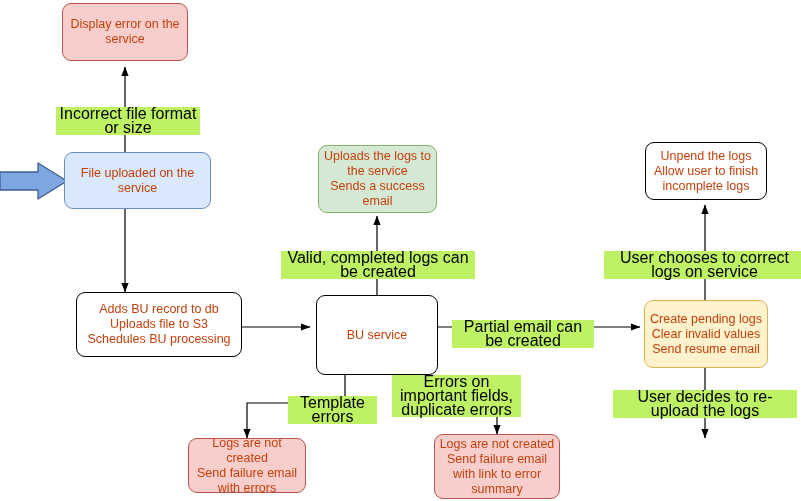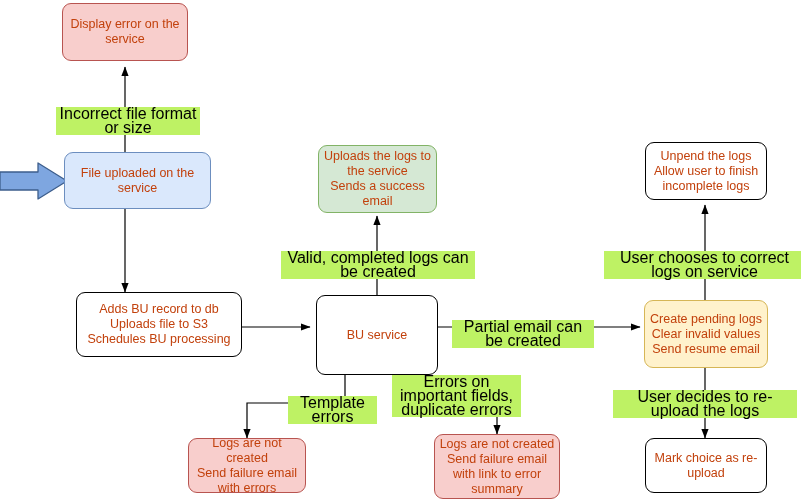--- a/index.html
+++ b/index.html
@@ -142,22 +142,20 @@
 
   <div class="node n-pink" style="left:188px; top:438px; width:118px; height:55px;">Logs are not created
 Send failure email
 with errors</div>
 
   <div class="node n-pink" style="left:434px; top:434px; width:126px; height:65px;">Logs are not created
 Send failure email
 with link to error
 summary</div>
 
-  <div class="node n-white" style="left:645px; top:438px; width:122px; height:55px;">Mark choice as re-
-upload</div>
 
   <div class="edge-label" style="left:56px; top:107px; width:140px;">Incorrect file format or size</div>
 
 
   <div class="edge-label" style="left:281px; top:251px; width:190px;">Valid, completed logs can be created</div>
 
   <div class="edge-label" style="left:452px; top:320px; width:138px;">Partial email can be created</div>
 
   <div class="edge-label" style="left:288px; top:396px; width:85px;">Template errors</div>
 

